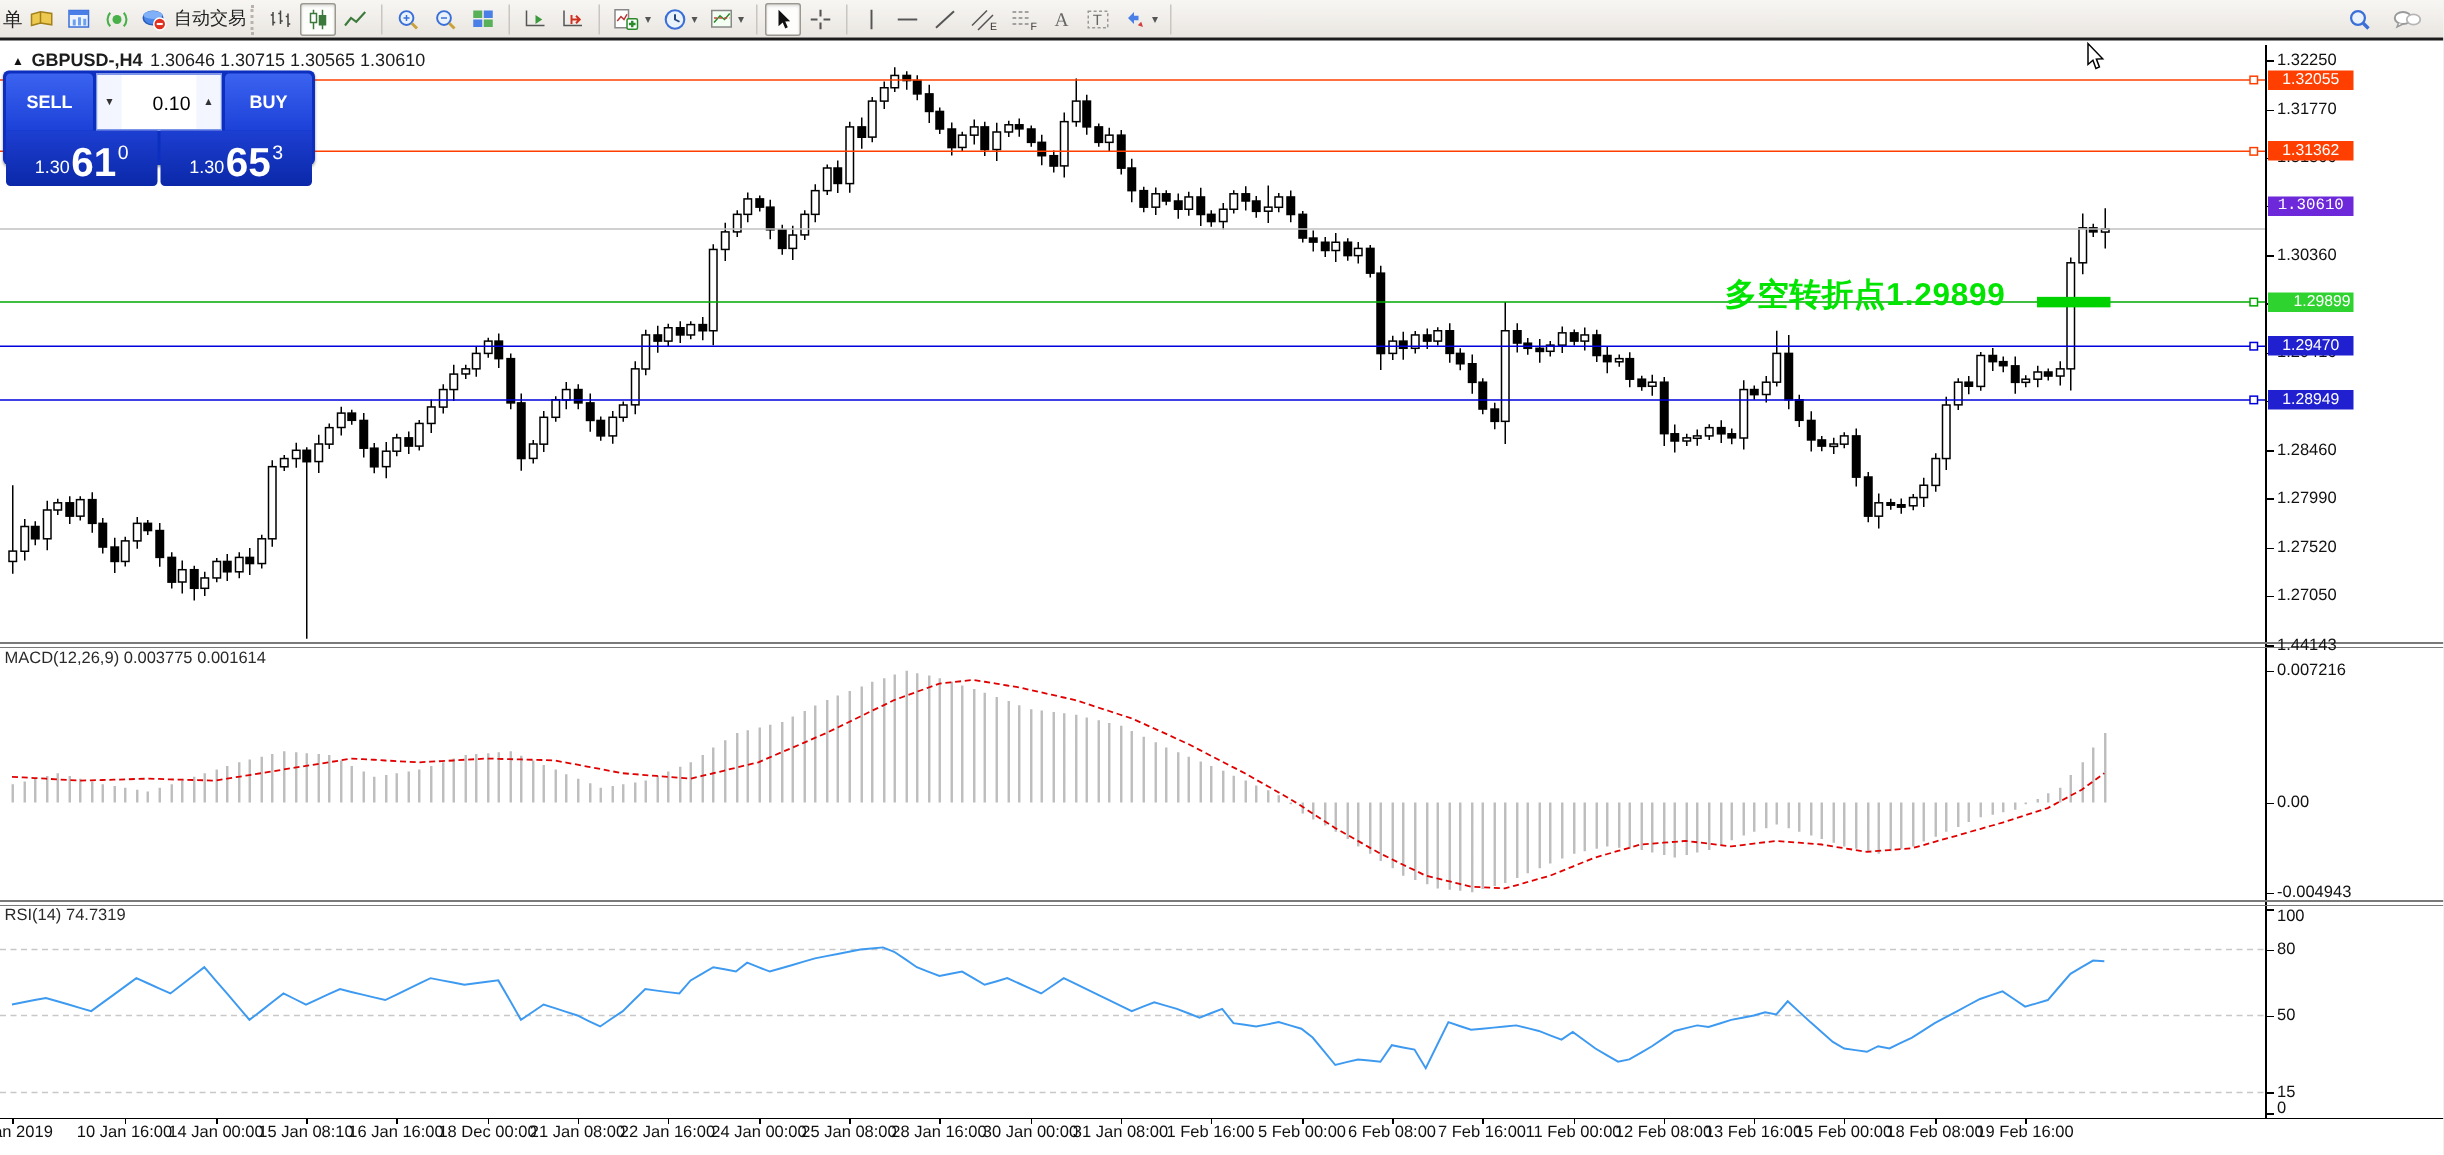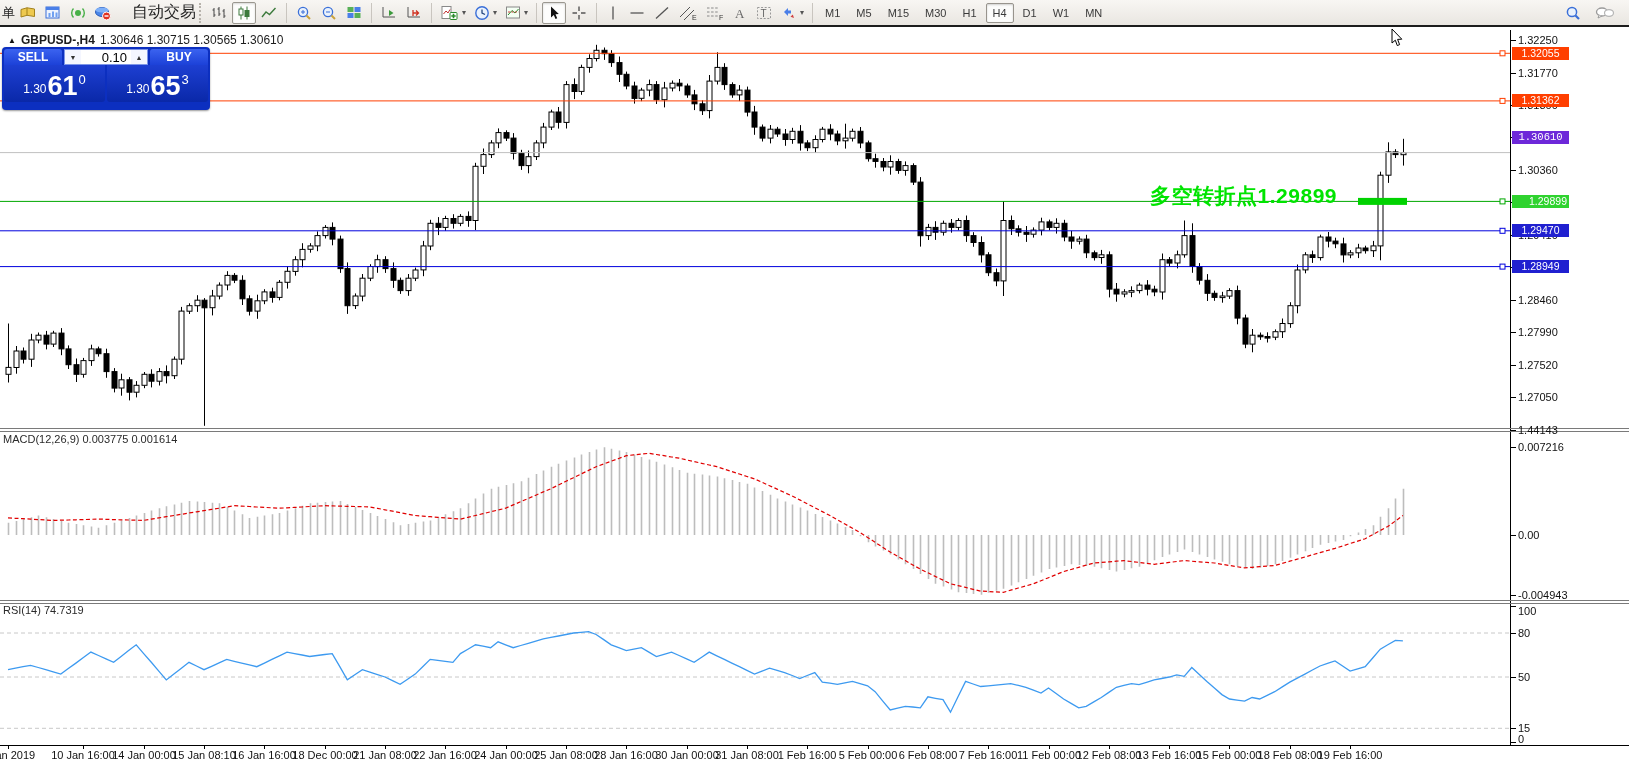--- a/index.html
+++ b/index.html
@@ -16,31 +16,31 @@
   .tbtn.active{background:#fdfdfc;border:1px solid #9b9890;box-shadow:inset 0 1px 2px rgba(0,0,0,.15);}
   .tbtn svg{display:block;}
   .tsep{width:1px;height:20px;background:#c9c5bf;margin:0 4px;}
   .tgrip{width:3px;height:20px;border-left:2px dotted #b7b3ac;margin:0 4px 0 2px;}
   .tcaret{font-size:8px;color:#555;margin-left:2px;}
   .tf-btn{font-size:11px;color:#3a3a3a;padding:2px 6px;height:20px;display:flex;align-items:center;
     border:1px solid transparent;border-radius:2px;}
   .tf-btn.active{background:#fcfcfb;border:1px solid #98948d;box-shadow:inset 0 1px 2px rgba(0,0,0,.18);}
   #tb-right{margin-left:auto;display:flex;align-items:center;gap:6px;padding-right:8px;}
   #partial-label{font-size:13px;color:#222;width:13px;overflow:hidden;white-space:nowrap;}
-  #autotrading-label{font-size:16px;color:#222;margin-left:16px;}
+  #autotrading-label{font-size:12px;color:#222;margin-left:0;}
   
   #chart-svg{position:absolute;left:0;top:0;}
   .ovl{position:absolute;}
   #chart-title{left:8px;top:33px;font-size:12px;color:#1c1c1c;display:flex;align-items:center;gap:5px;}
   #chart-title .tri{font-size:8px;color:#111;}
   #chart-title b{font-weight:bold;}
   
   #trade-panel{left:2px;top:47px;width:208px;height:63px;border-radius:4px;
      background:#0c2fc0;box-shadow:0 1px 2px rgba(0,0,0,.4);padding:2px;}
-  #tp-top{display:flex;gap:2px;align-items:stretch;height:16px;}
+  #tp-top{display:flex;gap:2px;align-items:stretch;height:38px;}
   .tp-btn{flex:0 0 58px;background:linear-gradient(#3b63f0,#1c41d8);color:#fff;font-weight:bold;
      font-size:12px;display:flex;align-items:center;justify-content:center;border-radius:3px 3px 0 0;}
   .tp-spin{flex:1;display:flex;background:#fff;border:1px solid #7d95e8;}
   .tp-step{width:16px;background:#f4f6ff;color:#333;font-size:7px;display:flex;align-items:center;justify-content:center;border:0;}
   .tp-vol{flex:1;font-size:13px;color:#000;display:flex;align-items:center;justify-content:flex-end;padding-right:4px;}
   #tp-prices{display:flex;gap:2px;height:37px;margin-top:0px;}
   .tp-price{flex:1;color:#fff;display:flex;align-items:flex-end;justify-content:center;padding-bottom:3px;
      background:linear-gradient(#1d3fd2,#0a28a8);border-radius:0 0 3px 3px;}
   .tp-small{font-size:12px;margin:0 1px 3px 0;}
   .tp-big{font-size:27px;font-weight:bold;line-height:25px;}
@@ -232,31 +232,20 @@
       </span>
     <span class="tbtn">
       <svg width="18" height="18">
           <path d="M4 8 L8 4 L8 6.5 L11 6.5 L11 9.5 L8 9.5 L8 12 Z" fill="#4a7fe8"></path>
           <path d="M14 14 L10.5 12.8 L12.8 10.5 Z" fill="#d04040"></path>
         </svg>
       <span class="tcaret">▾</span>
       </span>
 
     <span class="tsep"></span>
-    <span id="tf-group" style="display:flex;gap:2px;">
-        <span class="tf-btn">M1</span>
-        <span class="tf-btn">M5</span>
-        <span class="tf-btn">M15</span>
-        <span class="tf-btn">M30</span>
-        <span class="tf-btn">H1</span>
-        <span class="tf-btn active">H4</span>
-        <span class="tf-btn">D1</span>
-        <span class="tf-btn">W1</span>
-        <span class="tf-btn">MN</span>
-      </span>
 
     <span id="tb-right">
       <span class="tbtn">
         <svg width="18" height="18">
             <circle cx="8" cy="8" r="4.6" fill="#eaf2fc" stroke="#3a6fd8" stroke-width="1.5"></circle>
             <path d="M11.5 11.5 L15 15" stroke="#3a6fd8" stroke-width="2.2"></path>
           </svg>
         </span>
       <span class="tbtn">
         <svg width="22" height="18">

